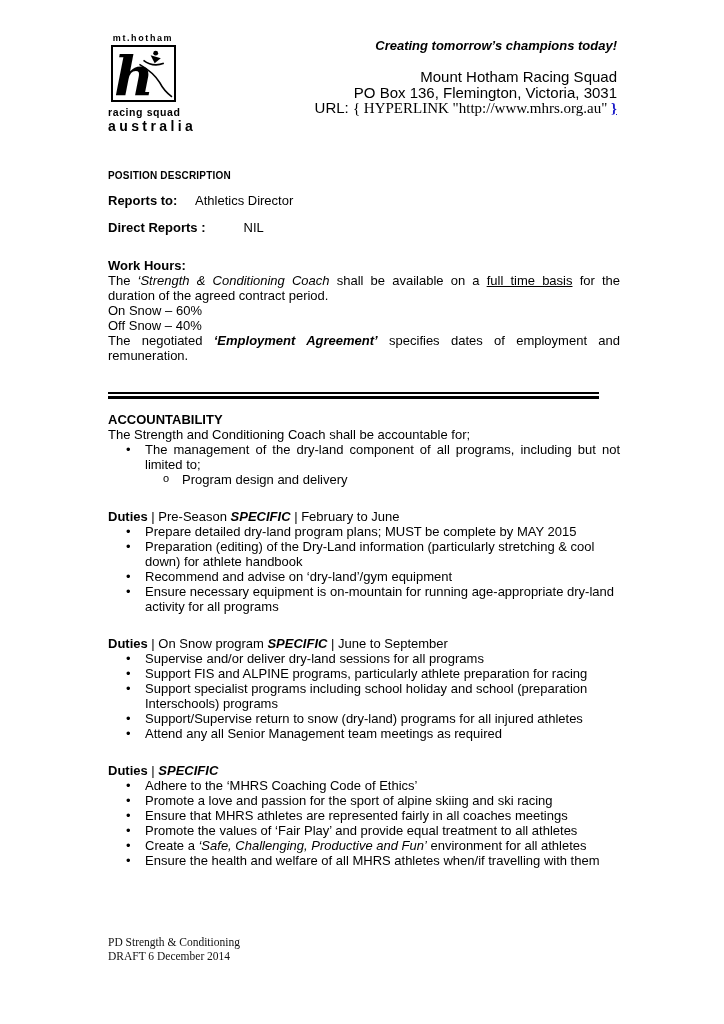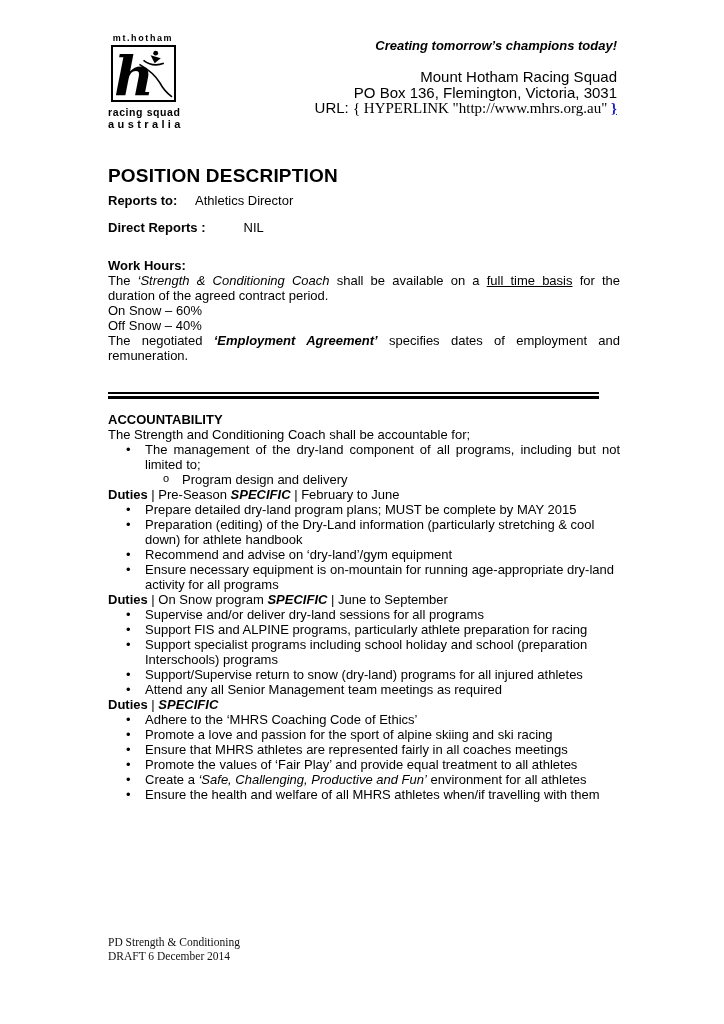--- a/index.html
+++ b/index.html
@@ -7,50 +7,50 @@
   .page {
     position:relative; width:724px; height:1024px; background:#ffffff;
     font-family:"Liberation Sans", sans-serif; color:#000; overflow:hidden;
   }
   
   .logo-wrap { position:absolute; left:95px; top:33px; width:70px;margin-left:13px; }
   .logo-title { font-size:9px; font-weight:700; letter-spacing:1.6px; text-align:center; white-space:nowrap; }
   .logo-box { margin:2px auto 4px; width:65px; height:57px; border:2.5px solid #000; position:relative; overflow:hidden; background:#fff; }
   .logo-box svg { display:block; width:100%; height:100%; }
   .logo-sub1 { font-size:10.5px; font-weight:700; letter-spacing:0.6px; text-align:right; white-space:nowrap; }
-  .logo-sub2 { font-size:11px; font-weight:700; letter-spacing:3.4px; text-align:center; white-space:nowrap; }
+  .logo-sub2 { font-size:14px; font-weight:700; letter-spacing:3.4px; text-align:center; white-space:nowrap; }
 
   .header-right { position:absolute; top:38px; right:107px; text-align:right; }
   .tagline { font-size:13px; font-weight:700; font-style:italic; margin-bottom:16px; }
   .addr-line { font-size:15px; line-height:15.5px; }
   .serif { font-family:"Liberation Serif", serif; }
   .url-close { color:#1a1ac8; text-decoration:underline; font-weight:700; font-family:"Liberation Serif", serif; }
 
   
   .main { position:absolute; left:108px; top:160px; width:512px; font-size:13px; line-height:15px; }
-  .doc-title { font-size:19px; font-weight:700; letter-spacing:0.2px; margin:8px 0 10px; }
+  .doc-title { font-size:10px; font-weight:700; letter-spacing:0.2px; margin:8px 0 10px; }
 
   .detail-row { display:flex; margin-bottom:12px; }
   .detail-row.first { margin-bottom:17px; }
   .dl { font-weight:700; flex:0 0 87px; }
   .dl-auto { font-weight:700; }
   .dv-nil { margin-left:38px; }
 
   .wh { margin-top:23px; }
   .bold { font-weight:700; }
   .i { font-style:italic; }
   .bi { font-weight:700; font-style:italic; }
   .u { text-decoration:underline; }
   .just { text-align:justify; }
 
   .dbl-rule { margin-top:29px; width:491px; height:7px; border-top:2px solid #000; border-bottom:3px solid #000; }
 
   .sec-acct { margin-top:13px; }
   .sec-h { font-weight:700; }
-  .duties-h { }
+  .duties-h { margin-top:22px; }
 
   ul { list-style:none; margin:0; padding:0; }
   li.b1 { position:relative; padding-left:37px; }
   li.b1::before { content:"\2022"; position:absolute; left:18px; top:0; }
   li.b2 { position:relative; padding-left:74px; }
   li.b2::before { content:"o"; position:absolute; left:55px; top:-1px; font-size:11px; }
 
   .footer { position:absolute; left:108px; top:936px; font-family:"Liberation Serif", serif; font-size:11.5px; line-height:13.5px; color:#111; }
 </style>
 </head>

